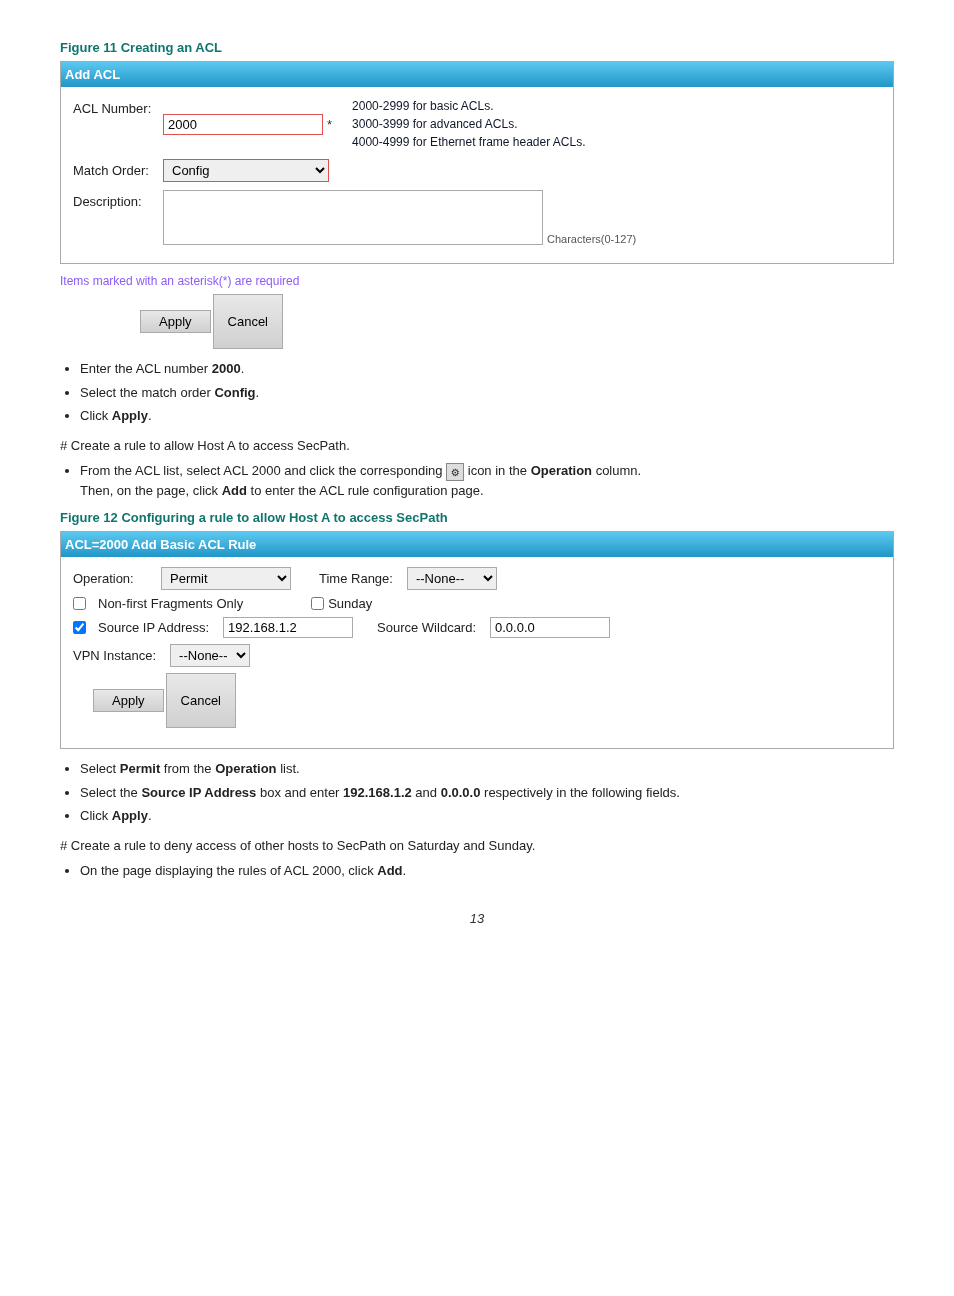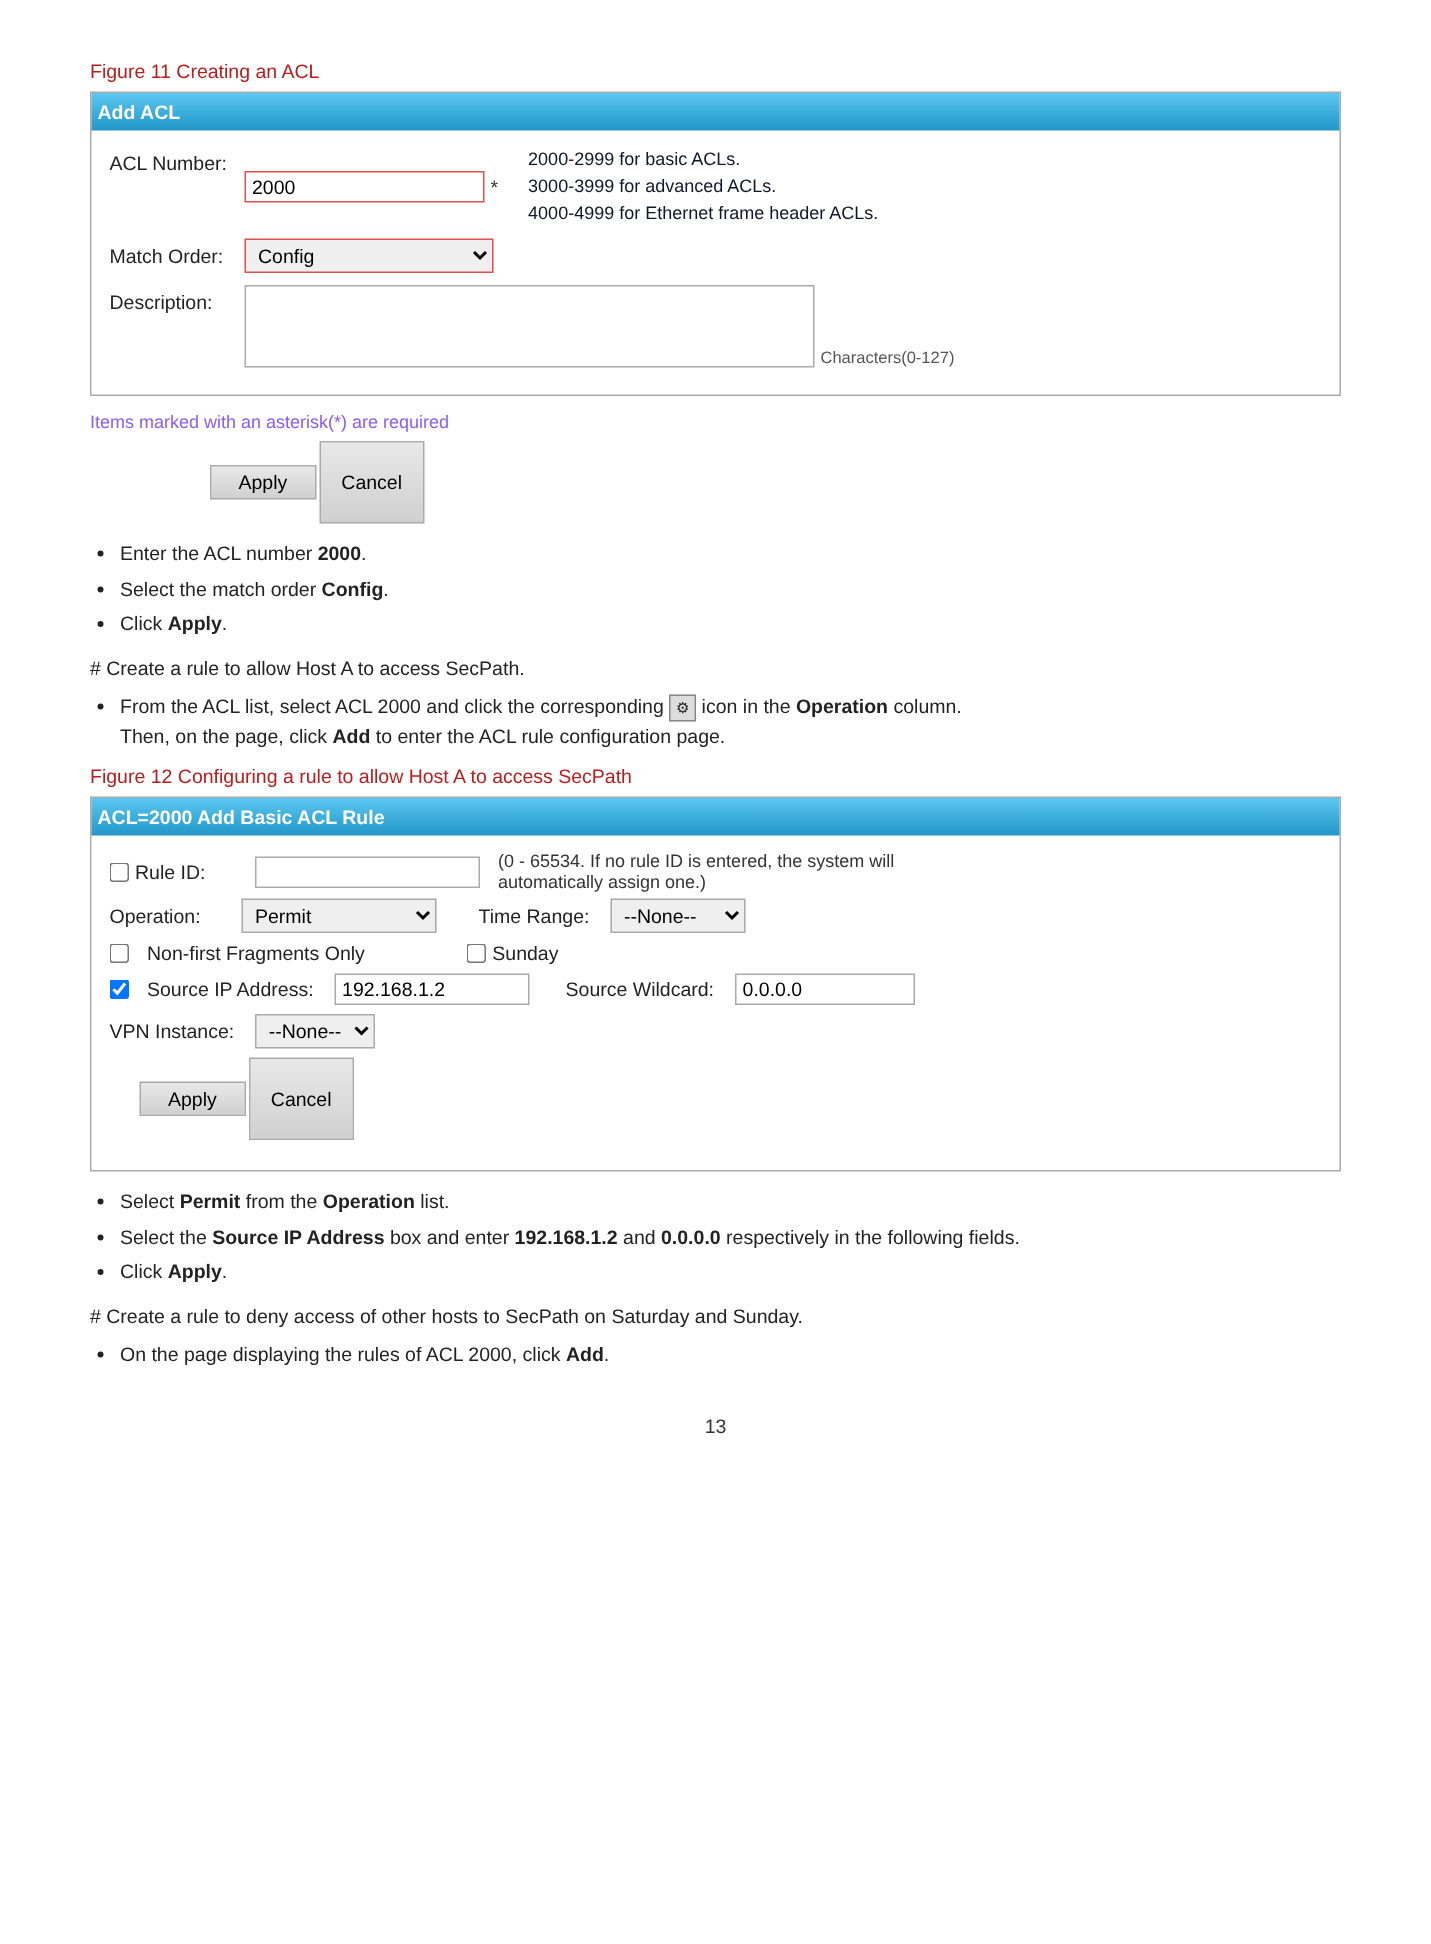--- a/index.html
+++ b/index.html
@@ -4,23 +4,23 @@
   <style>
     * { box-sizing: border-box; margin: 0; padding: 0; }
     body {
       font-family: Arial, sans-serif;
       font-size: 13px;
       background: #fff;
       color: #222;
       padding: 40px 60px;
     }
     .figure-title {
-      color: #b91c1c;
-      font-size: 13px;
-      font-weight: normal;
+      color: #0f766e;
+      font-size: 13px;
+      font-weight: bold;
       margin-bottom: 6px;
     }
     .form-panel {
       border: 1px solid #aaa;
       margin-bottom: 10px;
     }
     .panel-header {
       background: linear-gradient(to bottom, #5bc8f0, #2196c8);
       color: #fff;
       font-size: 13px;
@@ -158,20 +158,21 @@
       border: 1px solid #e05050;
     }
     .vpn-select {
       width: 80px;
     }
     .page-num {
       text-align: center;
       font-size: 13px;
       margin-top: 30px;
       color: #333;
+      font-style: italic;
     }
     .top-row-rule {
       display: flex;
       align-items: center;
       margin-bottom: 4px;
     }
     .panel-header-inline {
       display: block;
     }
   </style>
@@ -238,29 +239,20 @@
     Then, on the page, click <strong>Add</strong> to enter the ACL rule configuration page.
   </li>
 </ul>
 
 <div class="figure-title">Figure 12 Configuring a rule to allow Host A to access SecPath</div>
 
 <div class="form-panel">
   <div class="panel-header panel-header-inline">ACL=2000 Add Basic ACL Rule</div>
   <div class="panel-body">
 
-    <div class="top-row-rule">
-      <input type="checkbox" style="margin-right: 4px;">
-      <span class="rule-label">Rule ID:</span>
-      <input type="text" class="rule-input" style="width: 150px; border: 1px solid rgb(170, 170, 170);">
-      <div style="margin-left:6px;">
-        <div class="hint-inline">(0 - 65534. If no rule ID is entered, the system will</div>
-        <div class="hint-inline">automatically assign one.)</div>
-      </div>
-    </div>
 
     <div class="acl-rule-row">
       <span class="rule-label">Operation:</span>
       <select style="width:130px;">
         <option>Permit</option>
         <option>Deny</option>
       </select>
       <span style="margin-left:20px;">Time Range:</span>
       <select style="width:90px;margin-left:6px;">
         <option>--None--</option>

